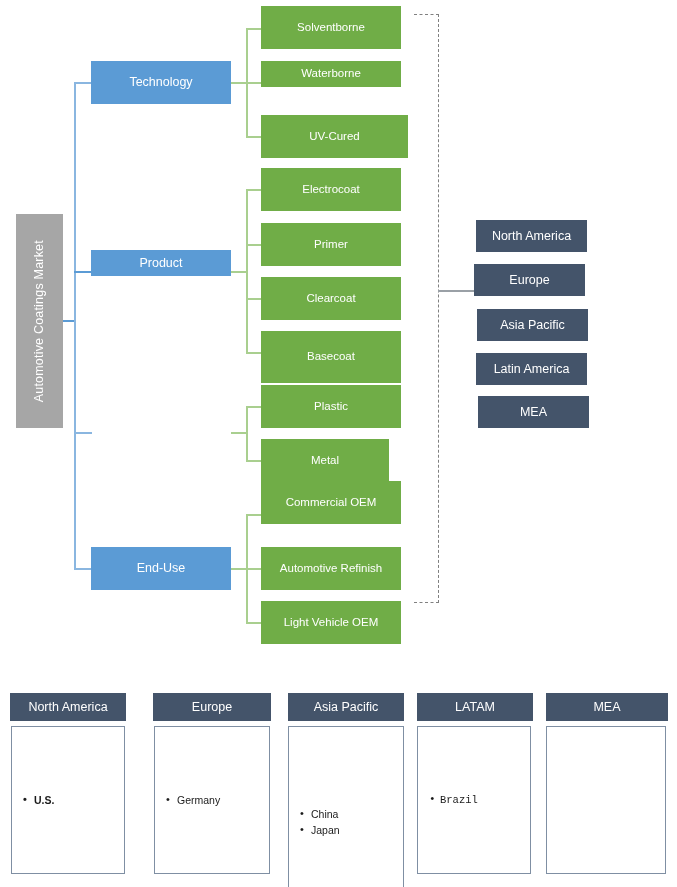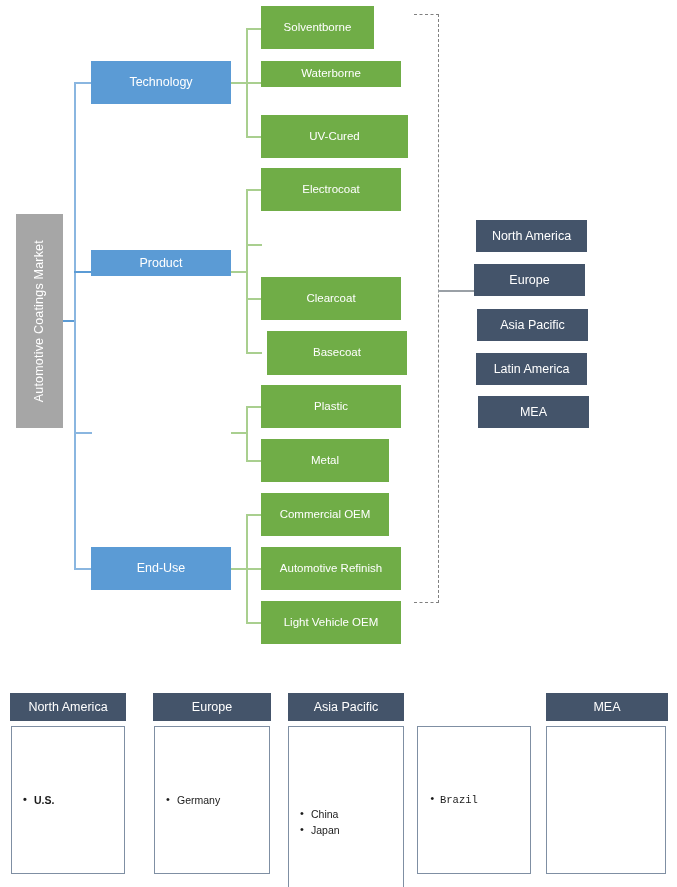--- a/index.html
+++ b/index.html
@@ -171,48 +171,51 @@
   <div class="box cat-box" style="left:91px; top:61px; width:140px; height:43px;">
     <span>Technology</span>
   </div>
   <div class="box cat-box" style="left:91px; top:250px; width:140px; height:26px;">
     <span>Product</span>
   </div>
   <div class="box cat-box" style="left:91px; top:547px; width:140px; height:43px;">
     <span>End-Use</span>
   </div>
 
-  <div class="box leaf-box" style="left:261px; top:6px; width:113px; height:43px;">
+  <div class="box leaf-box" style="left:261px; top:6px; width:140px; height:43px;">
     <span>Solventborne</span>
   </div>
   <div class="box leaf-box" style="left:261px; top:61px; width:140px; height:26px;">
     <span>Waterborne</span>
   </div>
   <div class="box leaf-box" style="left:261px; top:115px; width:147px; height:43px;">
     <span>UV-Cured</span>
   </div>
 
   <div class="box leaf-box" style="left:261px; top:168px; width:140px; height:43px;">
     <span>Electrocoat</span>
   </div>
+  <div class="box leaf-box" style="left:261px; top:223px; width:140px; height:43px;">
+    <span>Primer</span>
+  </div>
   <div class="box leaf-box" style="left:261px; top:277px; width:140px; height:43px;">
     <span>Clearcoat</span>
   </div>
-  <div class="box leaf-box" style="left:267px; top:331px; width:140px; height:44px;">
+  <div class="box leaf-box" style="left:261px; top:331px; width:140px; height:52px;">
     <span>Basecoat</span>
   </div>
 
   <div class="box leaf-box" style="left:261px; top:385px; width:140px; height:43px;">
     <span>Plastic</span>
   </div>
   <div class="box leaf-box" style="left:261px; top:439px; width:128px; height:43px;">
     <span>Metal</span>
   </div>
 
-  <div class="box leaf-box" style="left:261px; top:493px; width:128px; height:43px;">
+  <div class="box leaf-box" style="left:261px; top:481px; width:140px; height:43px;">
     <span>Commercial OEM</span>
   </div>
   <div class="box leaf-box" style="left:261px; top:547px; width:140px; height:43px;">
     <span>Automotive  Refinish</span>
   </div>
   <div class="box leaf-box" style="left:261px; top:601px; width:140px; height:43px;">
     <span>Light Vehicle OEM</span>
   </div>
 
   <div class="box region-box" style="left:476px; top:220px; width:111px; height:32px;">
@@ -252,20 +255,23 @@
   <div class="box region-hdr" style="left:288px; top:693px; width:116px; height:28px;">
     <span>Asia Pacific</span>
   </div>
   <div class="country-panel" style="left:288px; top:726px; width:116px; height:192px;">
     <ul class="country-list">
       <li>China</li>
       <li>Japan</li>
     </ul>
   </div>
 
+  <div class="box region-hdr" style="left:417px; top:693px; width:116px; height:28px;">
+    <span>LATAM</span>
+  </div>
   <div class="country-panel" style="left:417px; top:726px; width:114px; height:148px;font-family:Liberation Mono, monospace;">
     <ul class="country-list">
       <li>Brazil</li>
     </ul>
   </div>
 
   <div class="box region-hdr" style="left:546px; top:693px; width:122px; height:28px;">
     <span>MEA</span>
   </div>
   <div class="country-panel" style="left:546px; top:726px; width:120px; height:148px;">

